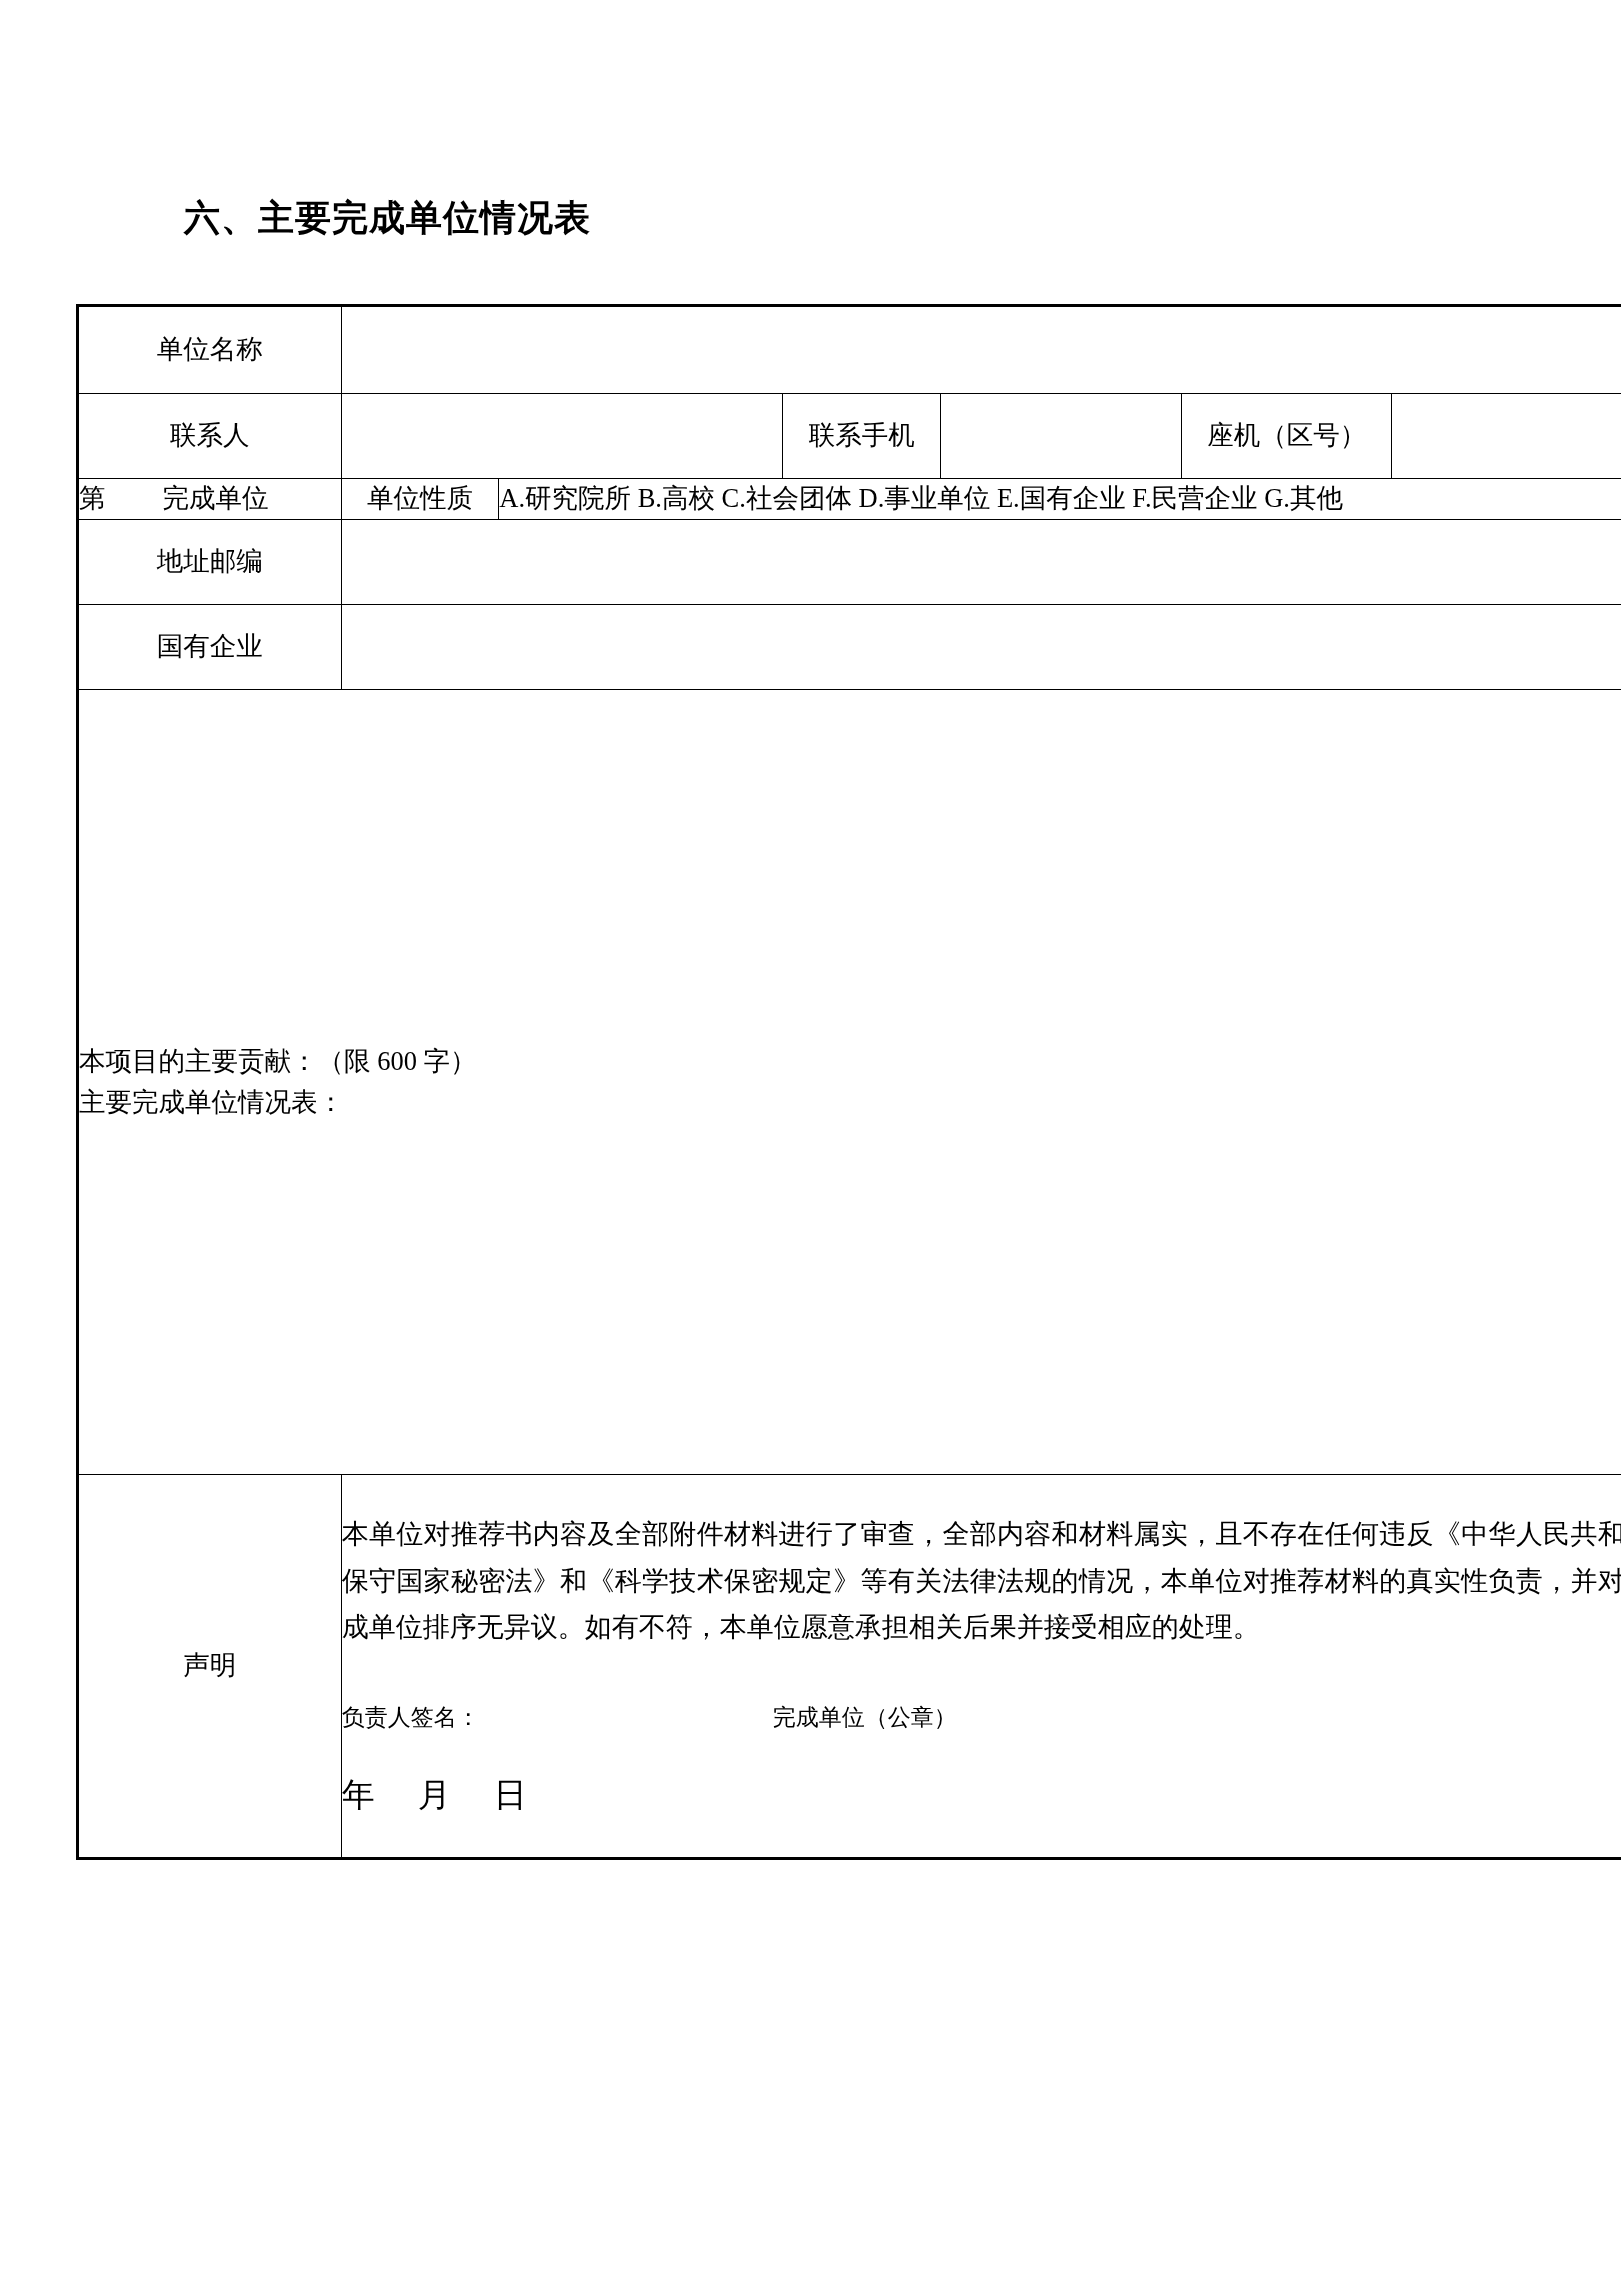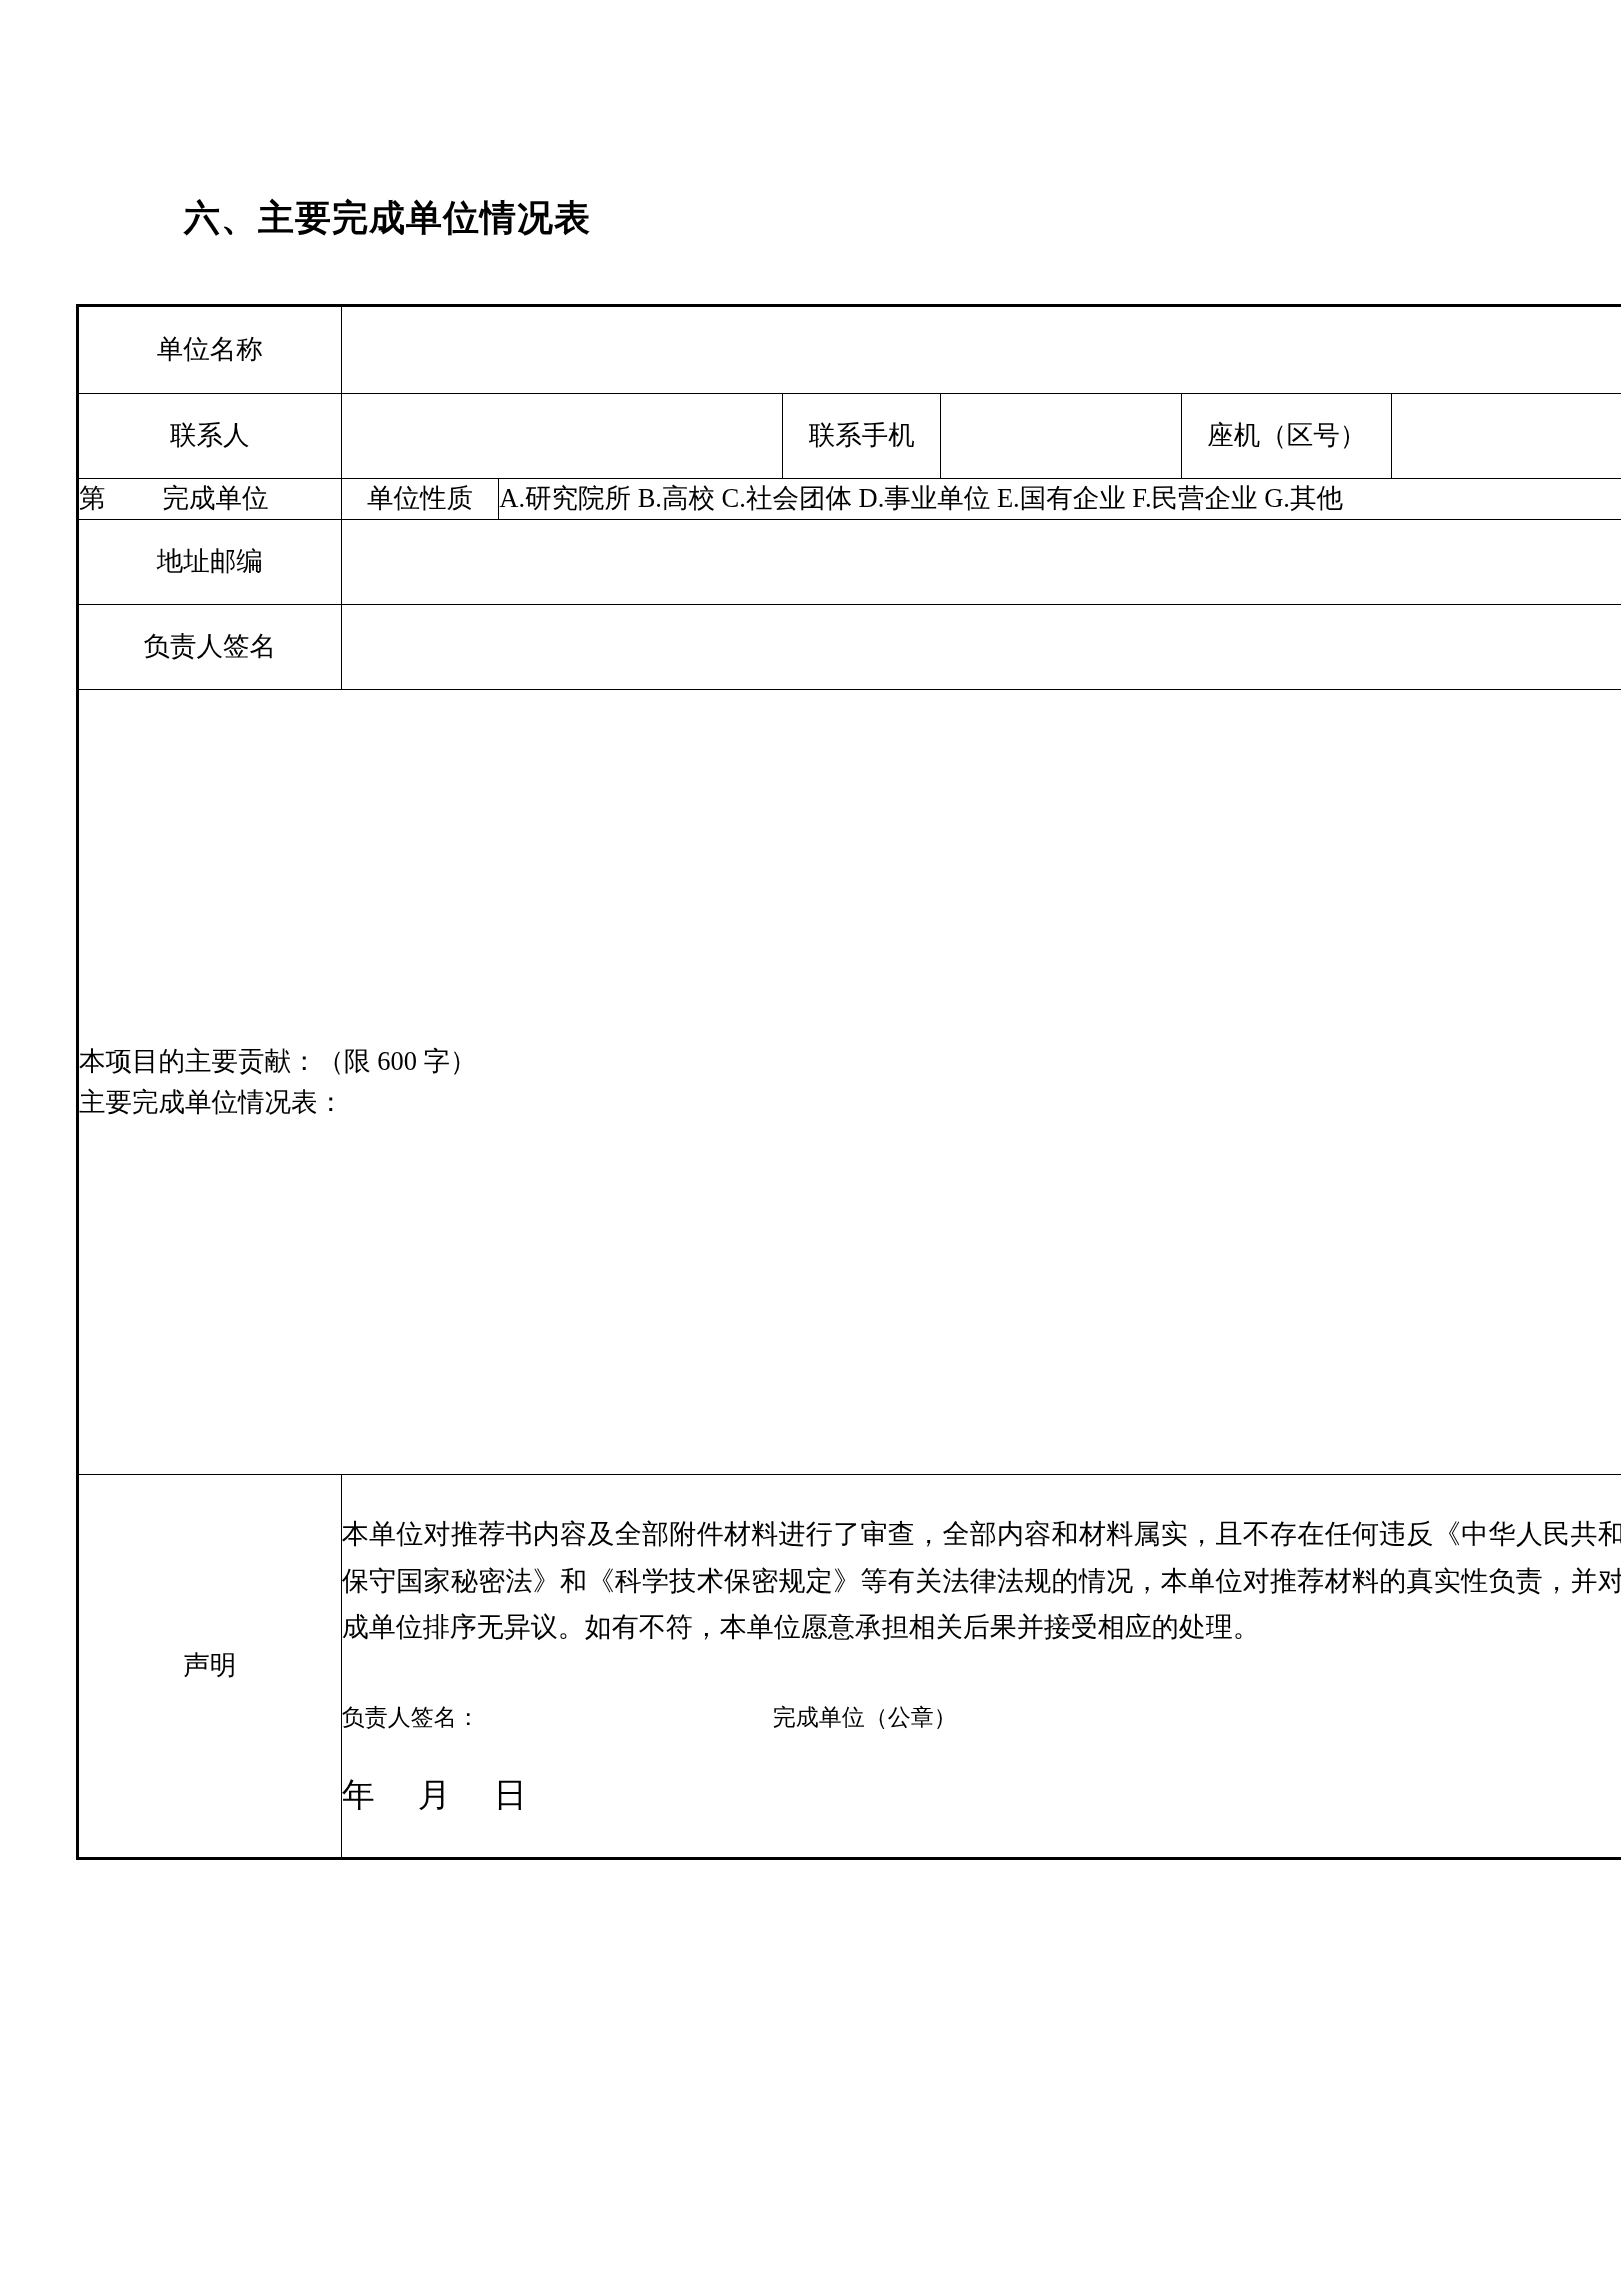--- a/index.html
+++ b/index.html
@@ -151,21 +151,21 @@
         <tr>
           <td class="ordinal"><span>第</span><span class="gap"></span><span>完成单位</span></td>
           <td class="cell-label">单位性质</td>
           <td class="nature-options" colspan="5">A.研究院所 B.高校 C.社会团体 D.事业单位 E.国有企业 F.民营企业 G.其他</td>
         </tr>
         <tr>
           <td class="cell-label" style="height:84px">地址邮编</td>
           <td class="cell-empty" colspan="6"></td>
         </tr>
         <tr>
-          <td class="cell-label" style="height:84px">负责人签名</td>
+          <td class="cell-label" style="height:84px">国有企业</td>
           <td class="cell-empty" colspan="6"></td>
         </tr>
         <tr>
           <td class="contrib-cell" colspan="7">
             <div class="contrib-line">本项目的主要贡献：（限 600 字）</div>
             <div class="contrib-line">主要完成单位情况表：</div>
             <div class="contrib-line"></div>
           </td>
         </tr>
         <tr>

